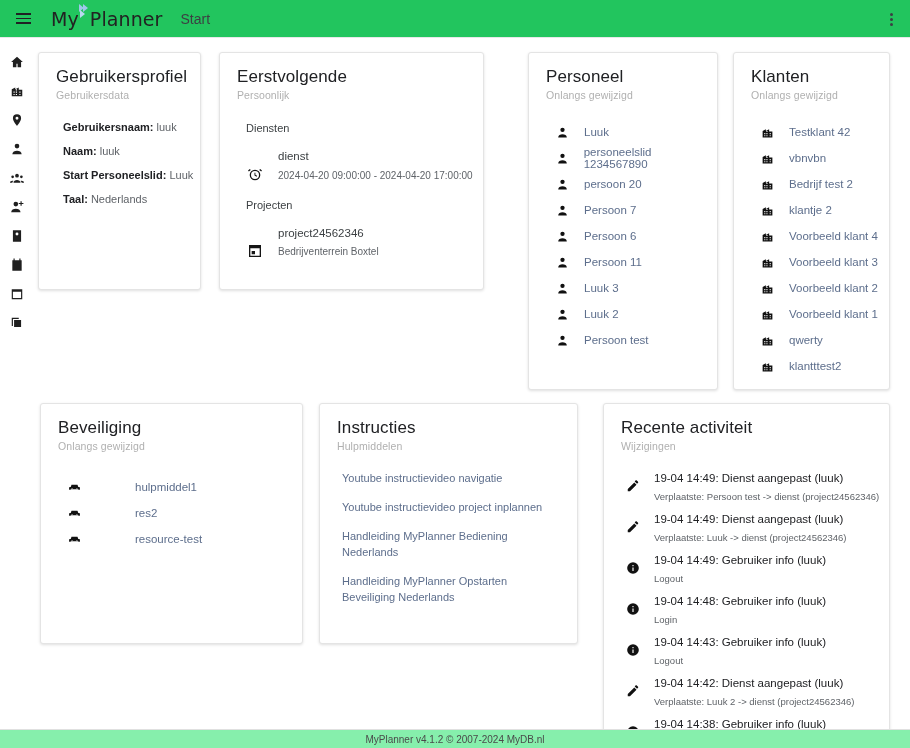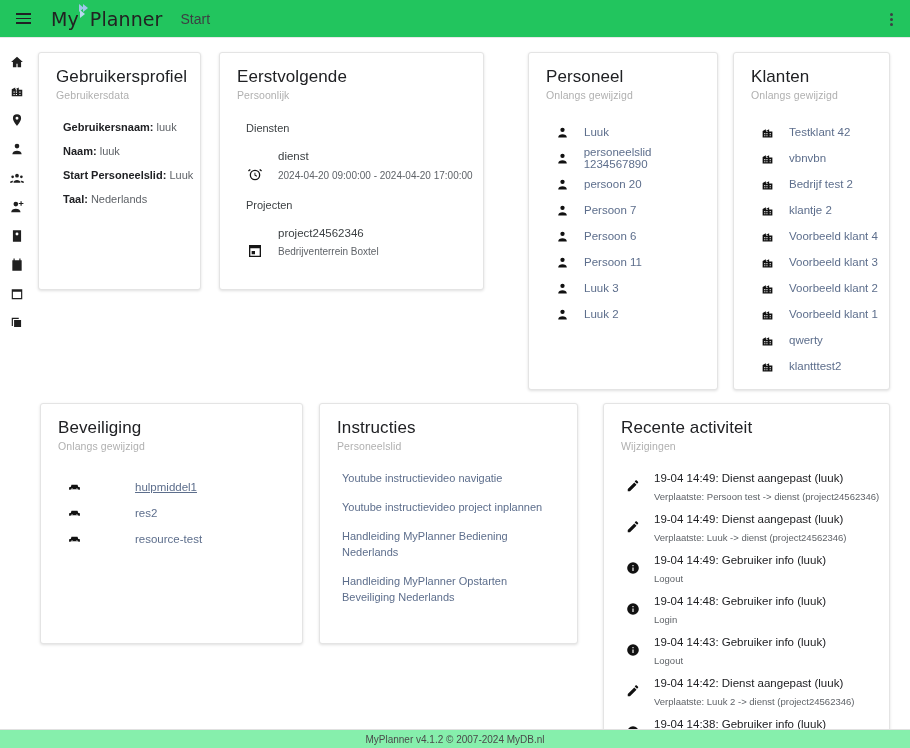--- a/index.html
+++ b/index.html
@@ -315,20 +315,29 @@
         </div>
       <div class="lrow">
           <span class="ico">
             <svg viewBox="0 0 24 24">
               <circle cx="12" cy="7" r="4"></circle>
               <path d="M4 21c0-4 4-6 8-6s8 2 8 6z"></path>
             </svg>
           </span>
           <a>Luuk 2</a>
         </div>
+      <div class="lrow">
+          <span class="ico">
+            <svg viewBox="0 0 24 24">
+              <circle cx="12" cy="7" r="4"></circle>
+              <path d="M4 21c0-4 4-6 8-6s8 2 8 6z"></path>
+            </svg>
+          </span>
+          <a>Persoon test</a>
+        </div>
     </div>
   </div>
 
   <div class="card" style="left:700px; top:14px; width:157px; height:338px;">
     <div class="card-head">
       <div class="card-title">Klanten</div>
       <div class="card-sub">Onlangs gewijzigd</div>
     </div>
     <div class="llist">
       <div class="lrow">
@@ -419,21 +428,21 @@
       <div class="card-title">Beveiliging</div>
       <div class="card-sub">Onlangs gewijzigd</div>
     </div>
     <div class="llist" style="padding-top:22px;">
       <div class="lrow" style="height:26px;">
         <span class="ico">
             <svg viewBox="0 0 24 24">
               <path d="M5 11l1.5-4h11L19 11h1.5a1.5 1.5 0 0 1 1.5 1.5V16h-3v-1H5v1H2v-3.5A1.5 1.5 0 0 1 3.5 11zm2.5 2.5a1.2 1.2 0 1 0 0 2.4 1.2 1.2 0 0 0 0-2.4m9 0a1.2 1.2 0 1 0 0 2.4 1.2 1.2 0 0 0 0-2.4"></path>
             </svg>
           </span>
-        <a style="margin-left:39px;text-decoration:underline;">hulpmiddel1</a>
+        <a style="margin-left:39px;">hulpmiddel1</a>
       </div>
       <div class="lrow" style="height:26px;">
         <span class="ico">
             <svg viewBox="0 0 24 24">
               <path d="M5 11l1.5-4h11L19 11h1.5a1.5 1.5 0 0 1 1.5 1.5V16h-3v-1H5v1H2v-3.5A1.5 1.5 0 0 1 3.5 11zm2.5 2.5a1.2 1.2 0 1 0 0 2.4 1.2 1.2 0 0 0 0-2.4m9 0a1.2 1.2 0 1 0 0 2.4 1.2 1.2 0 0 0 0-2.4"></path>
             </svg>
           </span>
         <a style="margin-left:39px;">res2</a>
       </div>
       <div class="lrow" style="height:26px;">
@@ -443,21 +452,21 @@
             </svg>
           </span>
         <a style="margin-left:39px;">resource-test</a>
       </div>
     </div>
   </div>
 
   <div class="card" style="left:286px; top:365px; width:259px; height:241px;">
     <div class="card-head">
       <div class="card-title">Instructies</div>
-      <div class="card-sub">Personeelslid</div>
+      <div class="card-sub">Hulpmiddelen</div>
     </div>
     <div class="ilist">
       <a>Youtube instructievideo navigatie</a>
       <a>Youtube instructievideo project inplannen</a>
       <a>Handleiding MyPlanner Bediening Nederlands</a>
       <a style="max-width:200px;">Handleiding MyPlanner Opstarten Beveiliging Nederlands</a>
     </div>
   </div>
 
   <div class="card" style="left:570px; top:365px; width:287px; height:366px; overflow:hidden;">

